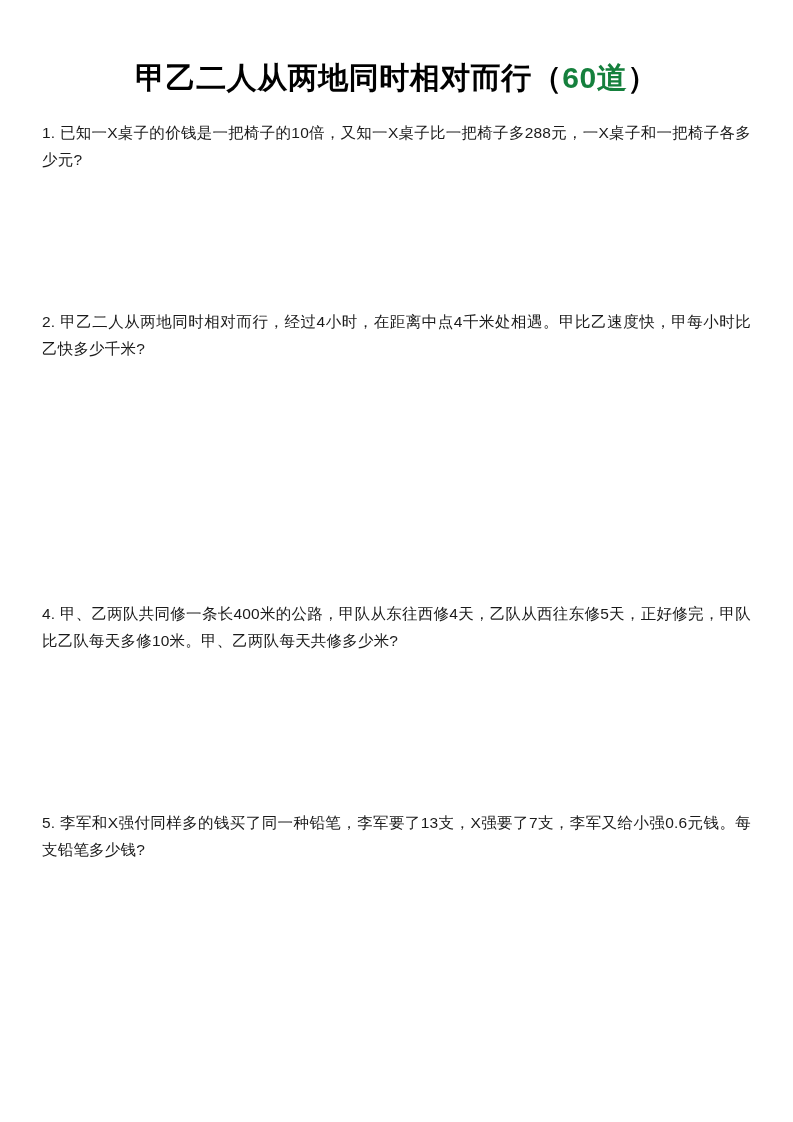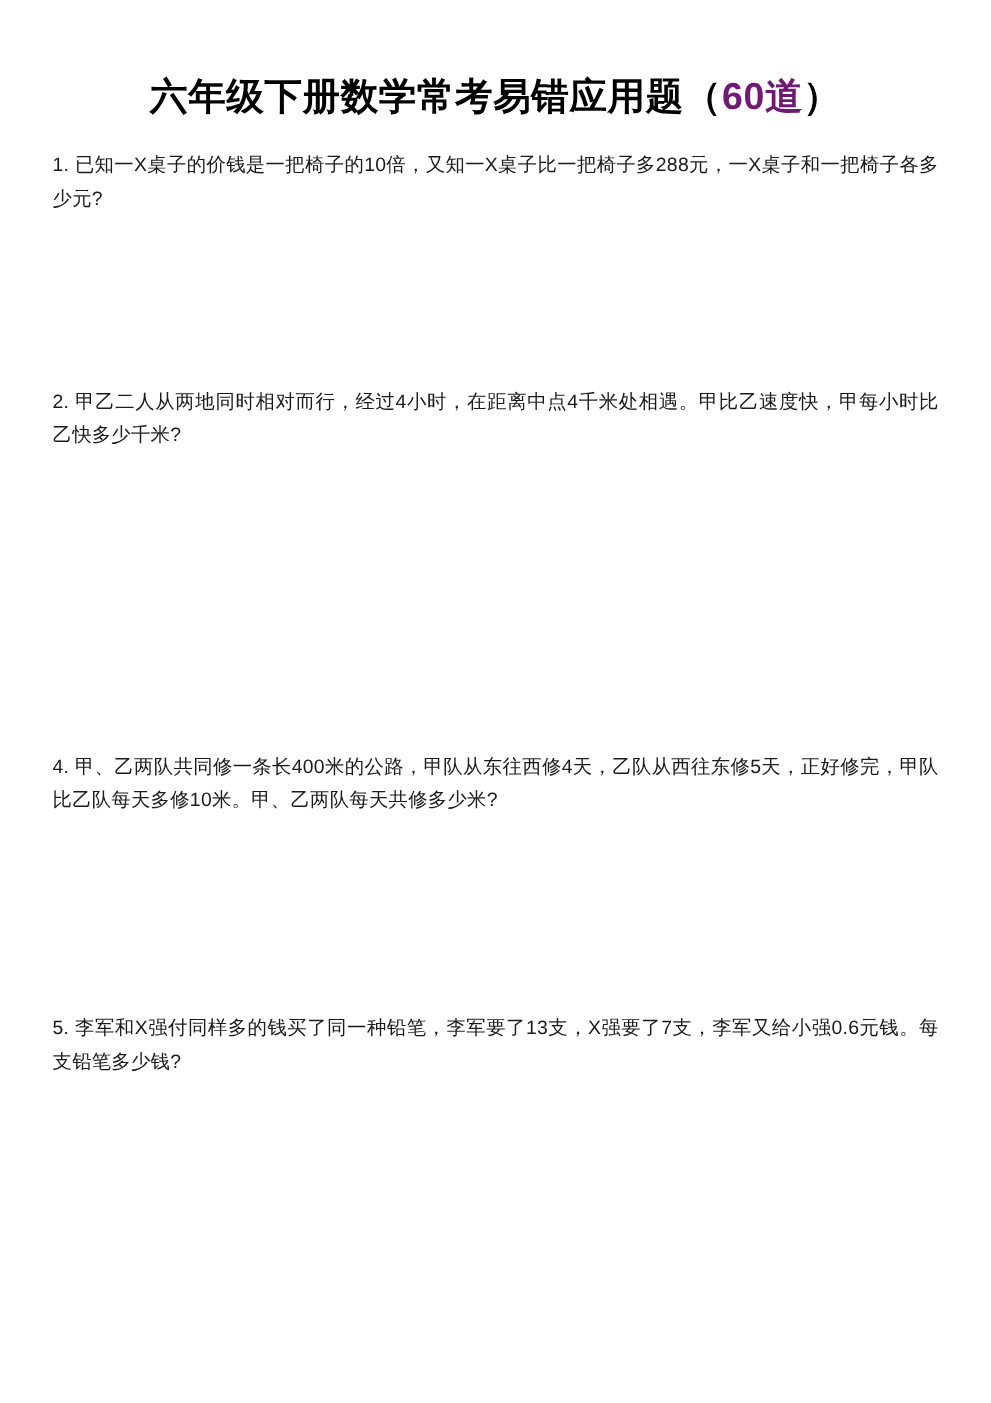--- a/index.html
+++ b/index.html
@@ -28,21 +28,21 @@
   .doc-title {
     font-size: 30px;
     font-weight: bold;
     text-align: center;
     letter-spacing: 0.5px;
     margin: 18px 0 22px 0;
     color: #000000;
     line-height: 1.3;
   }
   .doc-title .count {
-    color: #701a75;
+    color: #15803d;
   }
   .problem {
     font-size: 15.5px;
     line-height: 1.75;
     color: #1a1a1a;
     text-align: justify;
     letter-spacing: 0.2px;
   }
   .problem-body {
     display: block;
@@ -52,21 +52,21 @@
   .spacer-lg { height: 118px; }
   .spacer-xl { height: 124px; }
   .spacer-tail { height: 150px; }
 </style>
 </head>
 <body>
 
 <div class="page">
   <div class="sheet">
 
-    <h1 class="doc-title"><span>六年级下册数学常考易错应用题（</span><span class="count">60道</span><span>）</span></h1>
+    <h1 class="doc-title"><span>甲乙二人从两地同时相对而行（</span><span class="count">60道</span><span>）</span></h1>
 
     <p class="problem">
       <span class="problem-body">1. 已知一X桌子的价钱是一把椅子的10倍，又知一X桌子比一把椅子多288元，一X桌子和一把椅子各多少元?</span>
     </p>
     <div class="spacer-sm"></div>
 
     <p class="problem">
       <span class="problem-body">2. 甲乙二人从两地同时相对而行，经过4小时，在距离中点4千米处相遇。甲比乙速度快，甲每小时比乙快多少千米?</span>
     </p>
     <div class="spacer-md"></div>

